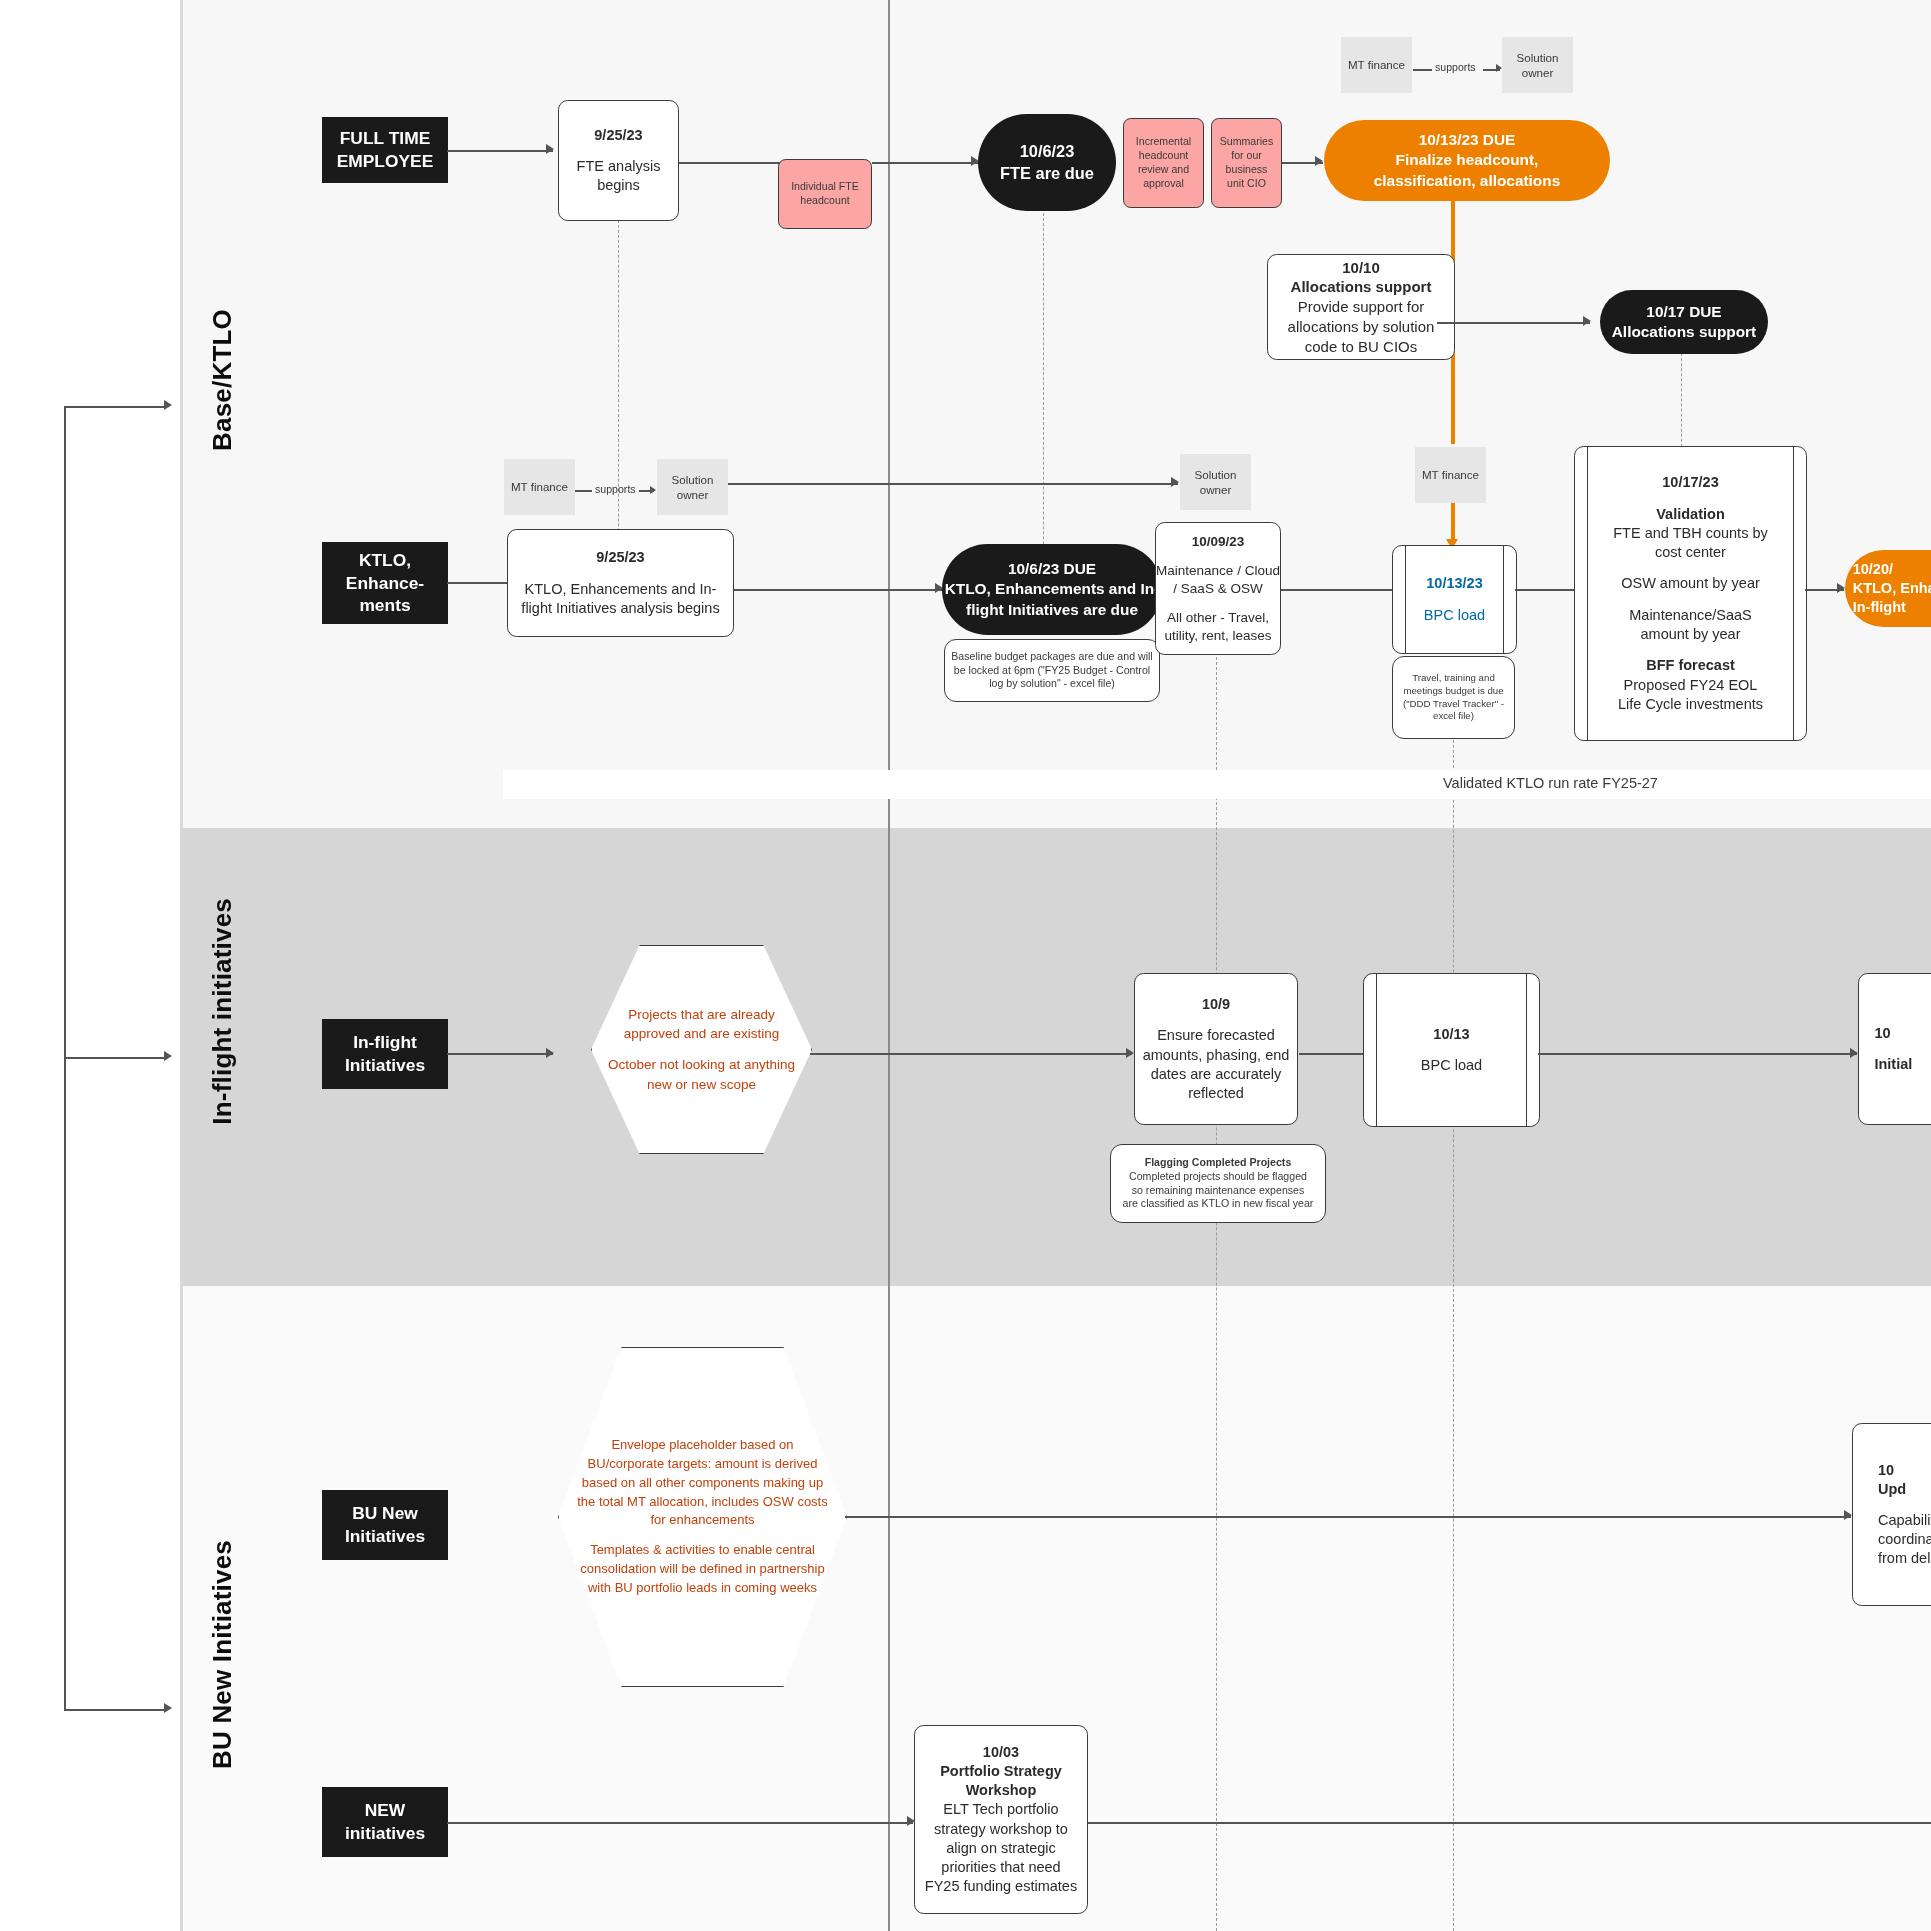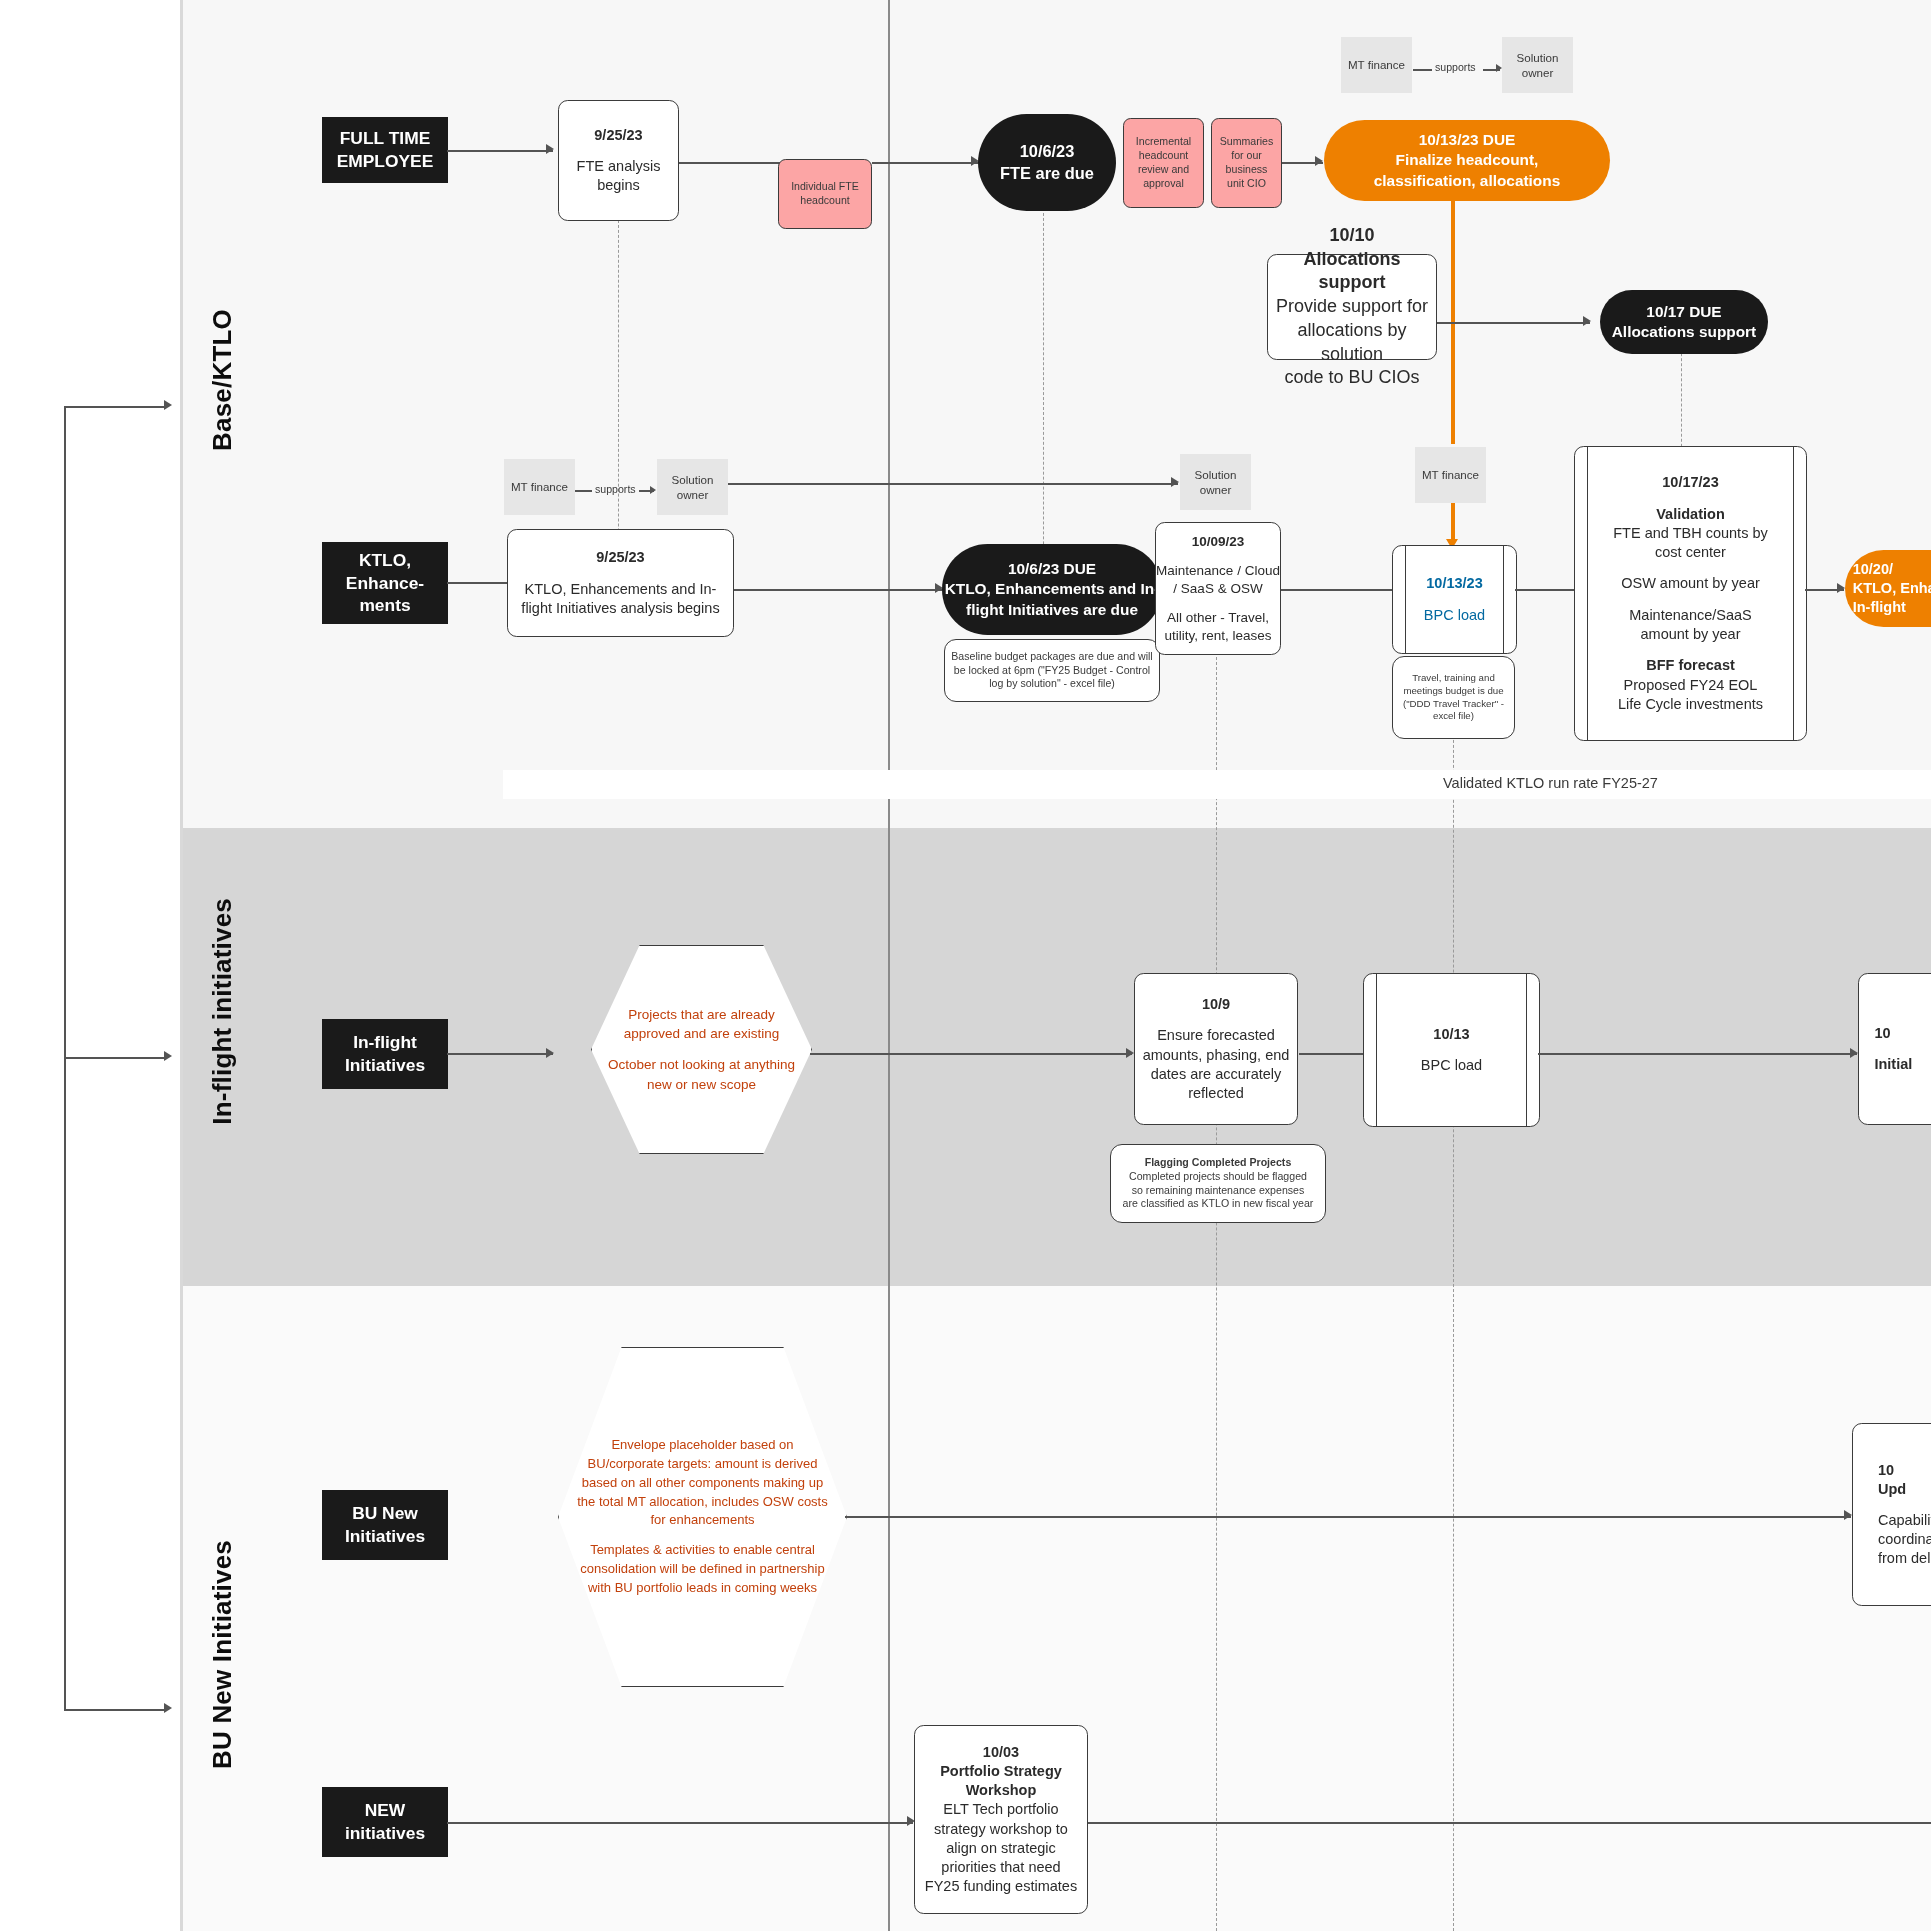--- a/index.html
+++ b/index.html
@@ -153,21 +153,21 @@
   <div class="arrow arr-r-sm" style="left:1496px;top:64px;"></div>
   <div class="node n-grey" style="left:1502px;top:37px;width:71px;height:56px;font-size:11.6px;">
     <div>Solution</div>
     <div>owner</div>
   </div>
 
   <div class="ln-orange-v" style="position:absolute;left:1451px;top:201px;height:243px;"></div>
   <div class="ln-orange-v" style="position:absolute;left:1451px;top:500px;height:41px;"></div>
   <div class="arrow arr-d" style="left:1446px;top:539px;"></div>
 
-  <div class="node n-white" style="left:1267px;top:254px;width:170px;height:106px;font-size:18px;">
+  <div class="node n-white" style="left:1267px;top:254px;width:188px;height:106px;font-size:15px;">
     <div class="title-line">10/10</div>
     <div class="title-line">Allocations support</div>
     <div>Provide support for</div>
     <div>allocations by solution</div>
     <div>code to BU CIOs</div>
   </div>
 
   <div class="ln ln-h" style="left:1437px;top:322px;width:153px;"></div>
   <div class="arrow arr-r" style="left:1583px;top:316px;"></div>
 

